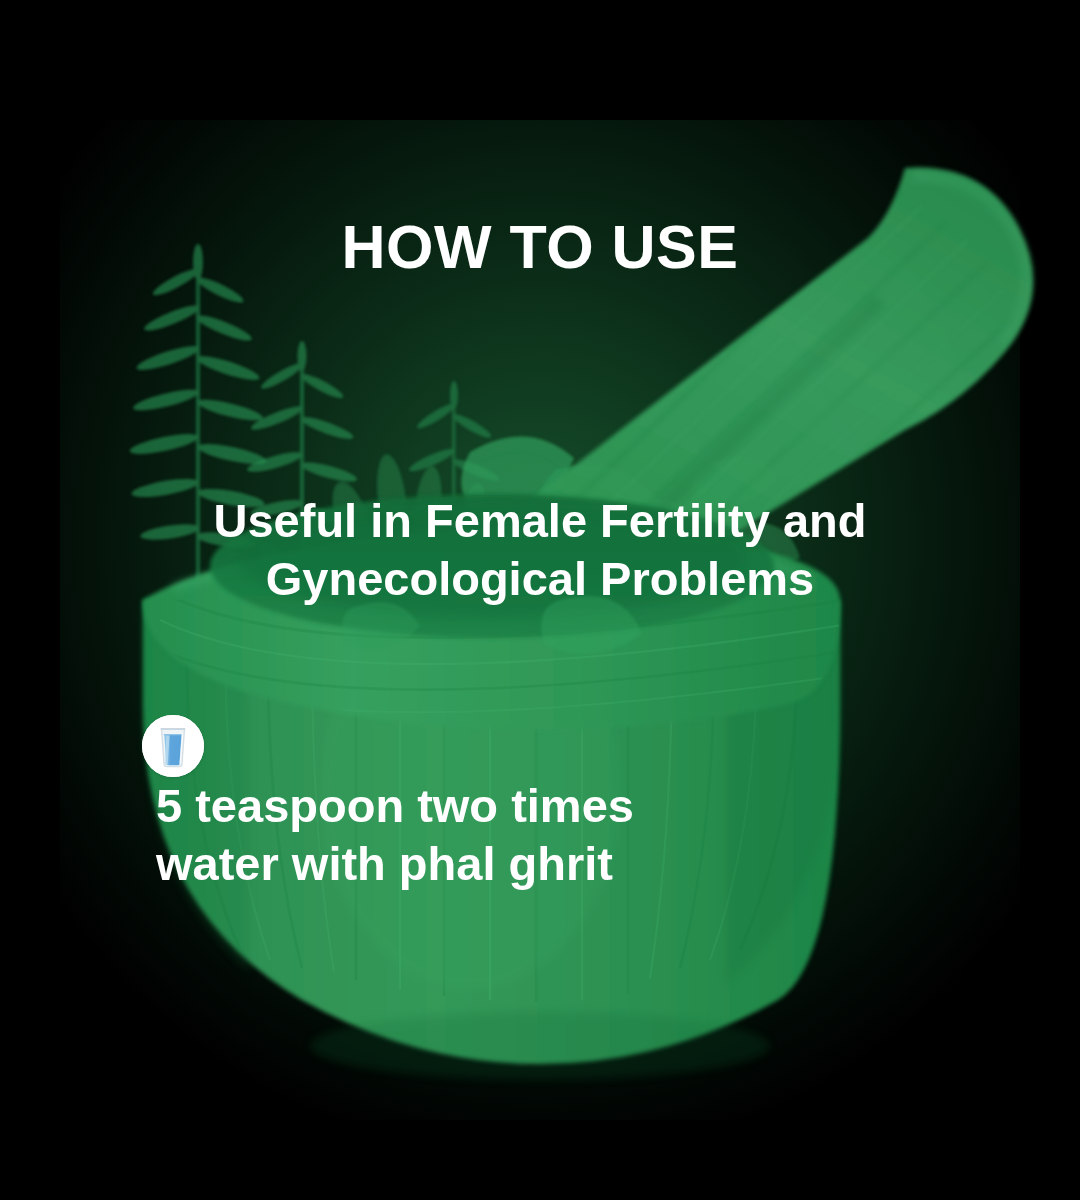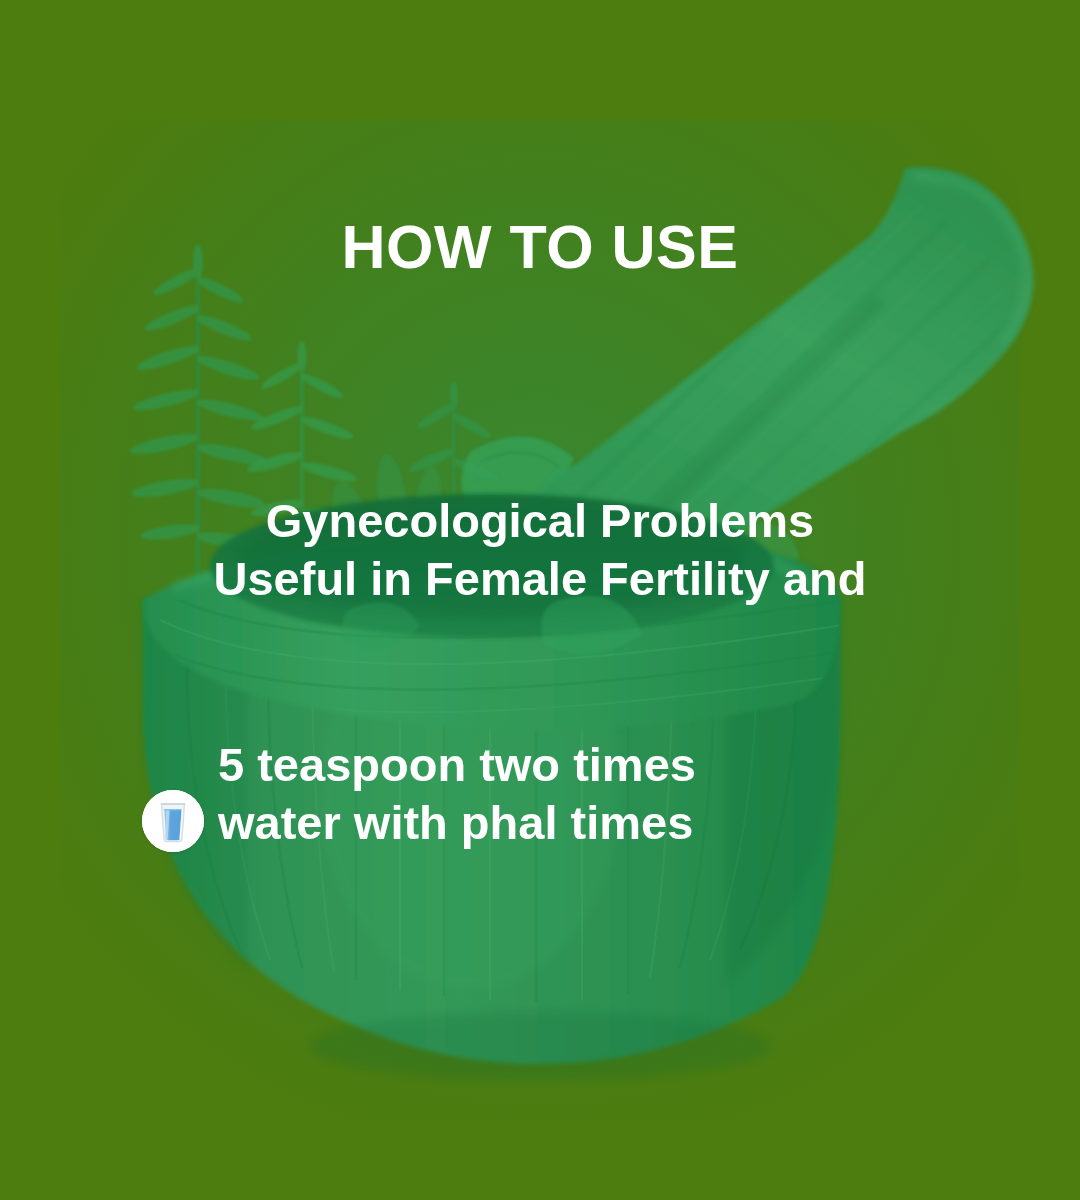--- a/index.html
+++ b/index.html
@@ -5,21 +5,21 @@
 <style>
   * { margin:0; padding:0; box-sizing:border-box; }
   html, body {
     width:1080px; height:1200px;
     overflow:hidden;
     font-family:"Liberation Sans", sans-serif;
   }
   #poster {
     position:relative;
     width:1080px; height:1200px;
-    background:#4d7c0f;
+    background:#000000;
     overflow:hidden;
   }
 
   
   #bg-art { position:absolute; inset:0; width:1080px; height:1200px; }
 
   
   .headline {
     position:absolute;
     left:0; right:0; top:216px;
@@ -40,24 +40,25 @@
     color:#FFFFFF;
     font-weight:bold;
     font-size:47px;
     line-height:58px;
     z-index:6;
   }
   .subhead .ln { display:block; white-space:nowrap; }
 
   .dosage-row {
     position:absolute;
-    left:142px; top:736px;
+    left:142px; top:713px;
     display:flex;
-    align-items:flex-end;
+    align-items:flex-start;
     z-index:6;
+    flex-direction:column;
   }
   .dose-icon {
     position:relative;
     flex:0 0 auto;
     width:62px; height:62px;
     border-radius:50%;
     background:#FFFFFF;
     box-shadow:0 1px 3px rgba(0,0,0,.14);
     margin-top:2px;
   }
@@ -295,22 +296,22 @@
       <path d="M560 600 q62 -16 82 34 q-50 34 -98 10 q-10 -36 16 -44 Z" fill="#32A660"></path>
       <path d="M352 608 q46 -18 68 18 q-32 34 -74 18 q-10 -28 6 -36 Z" fill="#2D9E5B"></path>
     </g>
   </svg>
 
   <h1 class="headline">
     <span class="ln">HOW TO USE</span>
   </h1>
 
   <h2 class="subhead">
+    <span class="ln">Useful in Female Fertility and</span>
     <span class="ln">Gynecological Problems</span>
-    <span class="ln">Useful in Female Fertility and</span>
   </h2>
 
   <div class="dosage-row">
 
     <div class="dose-icon">
       <svg viewBox="0 0 62 62" width="62" height="62" aria-hidden="true">
         <defs>
           <linearGradient id="gWater" x1="0" y1="0" x2="1" y2="0">
             <stop offset="0" stop-color="#9ACBEB"></stop>
             <stop offset="0.22" stop-color="#7FB9E2"></stop>
@@ -332,17 +333,17 @@
         <path d="M22.2 19.6 h17.6" stroke="#8FC3E6" stroke-width="1.4" fill="none" stroke-linecap="round"></path>
 
         <path d="M19.5 14 h23" stroke="#CBD8E1" stroke-width="2" fill="none" stroke-linecap="round"></path>
 
         <path d="M40.4 18 l-2.2 30.6" stroke="#FFFFFF" stroke-width="1.6" opacity="0.6" fill="none"></path>
       </svg>
     </div>
 
     <div class="dose-text">
       <span class="ln">5 teaspoon two times</span>
-      <span class="ln">water with phal times</span>
+      <span class="ln">water with phal ghrit</span>
     </div>
   </div>
 
 </div>
 
 </body></html>

